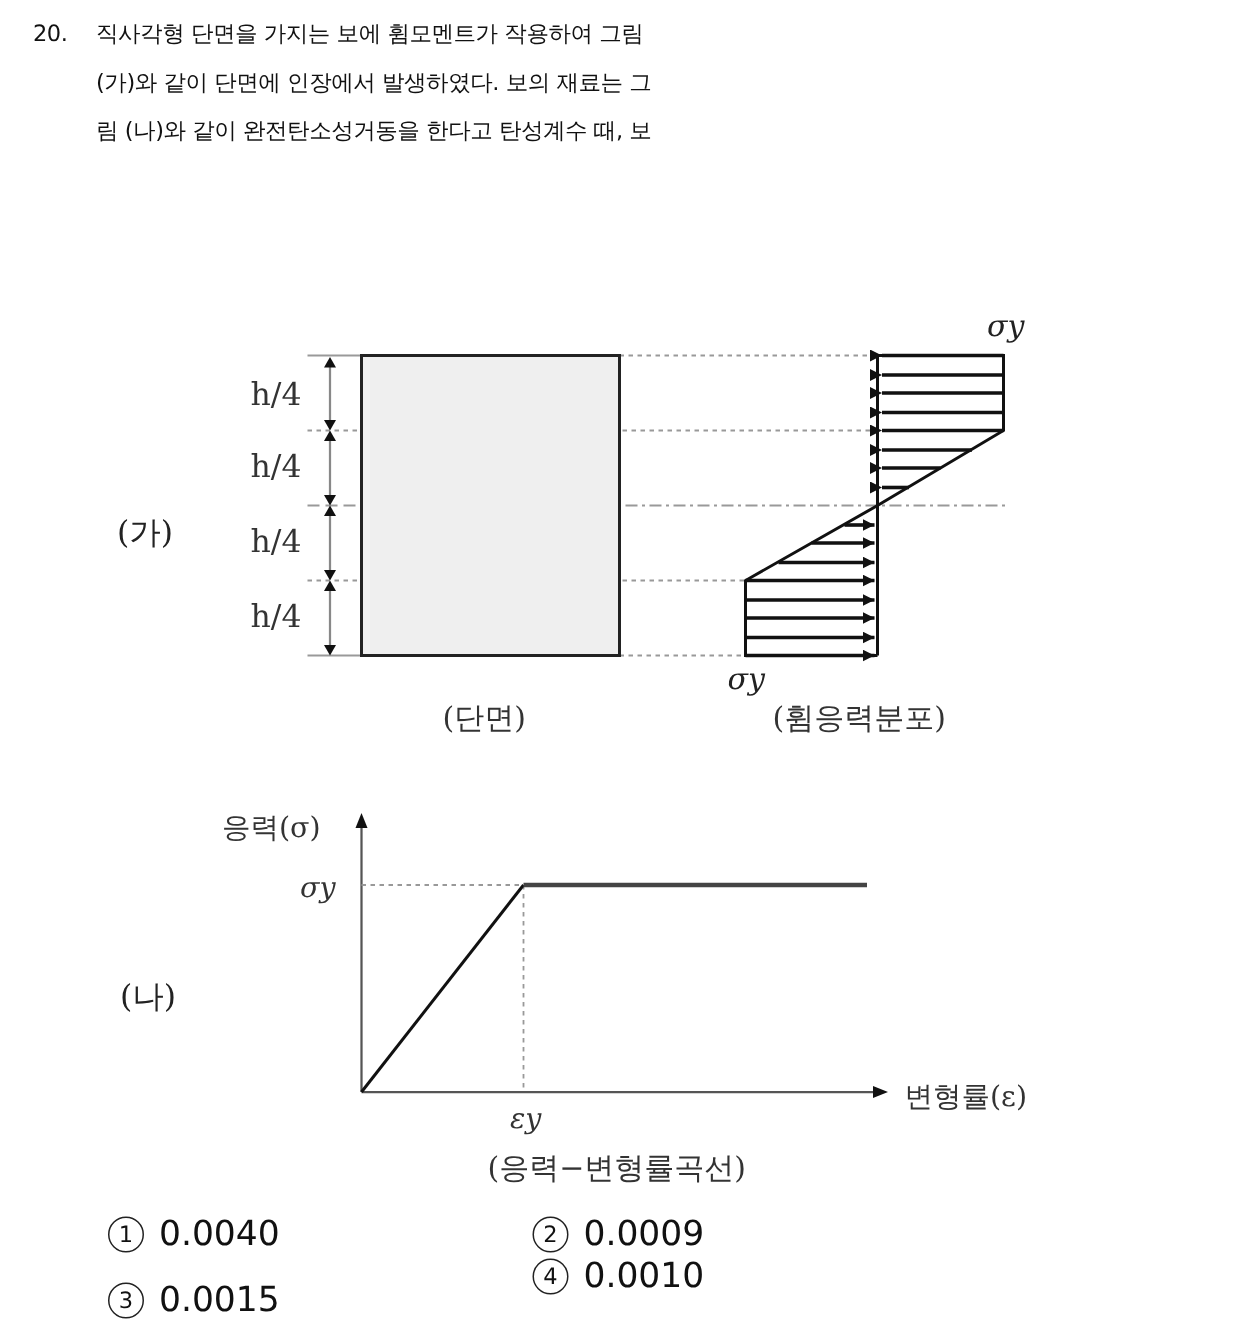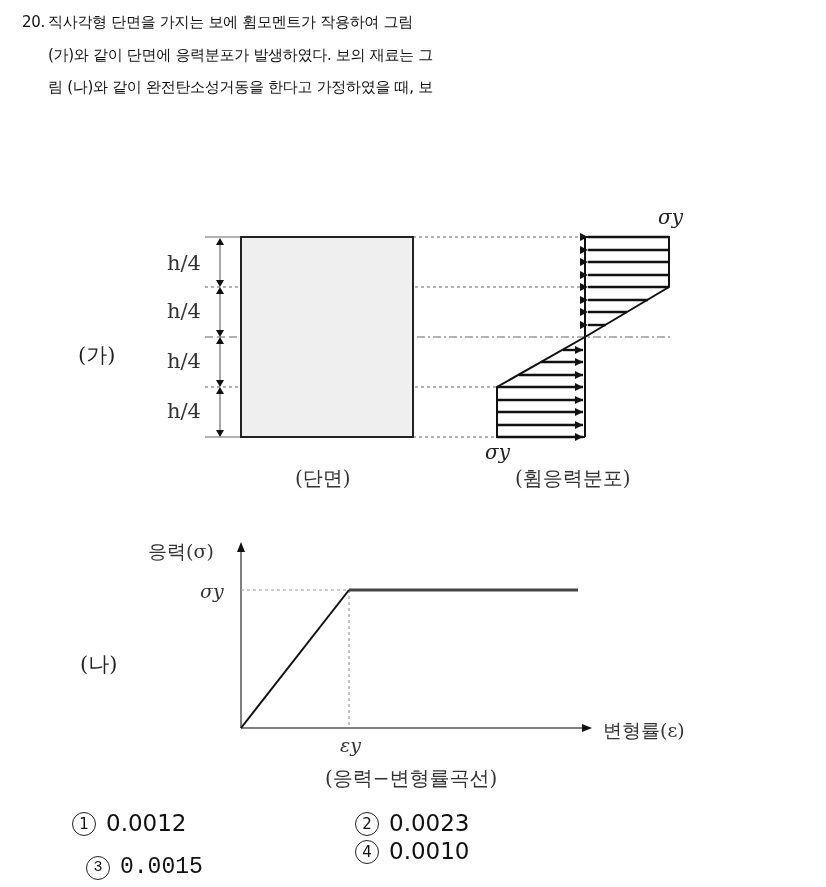--- a/index.html
+++ b/index.html
@@ -1,37 +1,37 @@
 <!DOCTYPE html>
 <html><head>
 <meta charset="utf-8">
 <style>
   html, body { margin:0; padding:0; background:#ffffff; }
   body { width:826px; height:887px; position:relative; overflow:hidden;
          font-family:"DejaVu Sans","Liberation Sans",sans-serif; color:#111; }
   .q { position:absolute; left:22px; top:6px; width:790px; font-size:15px; line-height:32.5px; letter-spacing:-0.3px; }
   .q .num { position:absolute; left:0; top:0; }
-  .q .body { margin-left:26px; }
+  .q .body { margin-left:42px; }
   .q .line { display:block; white-space:nowrap; }
   svg { position:absolute; left:0; top:0; }
   .serif { font-family:"DejaVu Serif","Liberation Serif",serif; }
   .choices { position:absolute; left:72px; top:810px; font-size:23px; }
   .choice { position:absolute; white-space:nowrap; }
   .cnum { display:inline-block; width:22px; height:22px; border:1.3px solid #222; border-radius:50%;
           font-size:15px; line-height:22px; text-align:center; margin-right:10px; vertical-align:2px; }
 </style>
 </head>
 <body>
 
 <div class="q">
   <span class="num">20.</span>
   <div class="body">
     <span class="line">직사각형 단면을 가지는 보에 휨모멘트가 작용하여 그림</span>
-    <span class="line">(가)와 같이 단면에 응력분포가 발생하였다. 보의 재료는 그</span>
-    <span class="line">림 (나)와 같이 완전탄소성거동을 한다고 가정하였을 때, 보</span>
+    <span class="line">(가)와 같이 단면에 인장에서 발생하였다. 보의 재료는 그</span>
+    <span class="line">림 (나)와 같이 완전탄소성거동을 한다고 탄성계수 때, 보</span>
   </div>
 </div>
 
 <svg width="826" height="887" viewBox="0 0 826 887">
   <defs>
     <marker id="arrL" markerWidth="8" markerHeight="8" refX="0" refY="4" orient="auto" markerUnits="userSpaceOnUse">
       <path d="M8,0 L0,4 L8,8 z" fill="#111"></path>
     </marker>
     <marker id="arrR" markerWidth="8" markerHeight="8" refX="8" refY="4" orient="auto" markerUnits="userSpaceOnUse">
       <path d="M0,0 L8,4 L0,8 z" fill="#111"></path>
@@ -132,24 +132,24 @@
     <text x="148" y="558" font-size="19"><tspan>응력(σ)</tspan></text>
     <text x="200" y="598" font-size="19" font-style="italic"><tspan>σy</tspan></text>
     <text x="603" y="737" font-size="19"><tspan>변형률(ε)</tspan></text>
     <text x="340" y="752" font-size="19" font-style="italic"><tspan>εy</tspan></text>
     <text x="325" y="785" font-size="20"><tspan>(응력−변형률곡선)</tspan></text>
   </g>
 </svg>
 
 <div class="choices">
   <div class="choice" style="left:0;top:0;">
-    <span class="cnum">1</span><span>0.0012</span>
+    <span class="cnum">1</span><span>0.0040</span>
   </div>
   <div class="choice" style="left:283px;top:0;">
-    <span class="cnum">2</span><span>0.0023</span>
+    <span class="cnum">2</span><span>0.0009</span>
   </div>
-  <div class="choice" style="left:14px;top:44px;font-family:Liberation Mono, monospace;">
+  <div class="choice" style="left:0;top:44px;">
     <span class="cnum">3</span><span>0.0015</span>
   </div>
   <div class="choice" style="left:283px;top:28px;">
     <span class="cnum">4</span><span>0.0010</span>
   </div>
 </div>
 
 </body></html>

